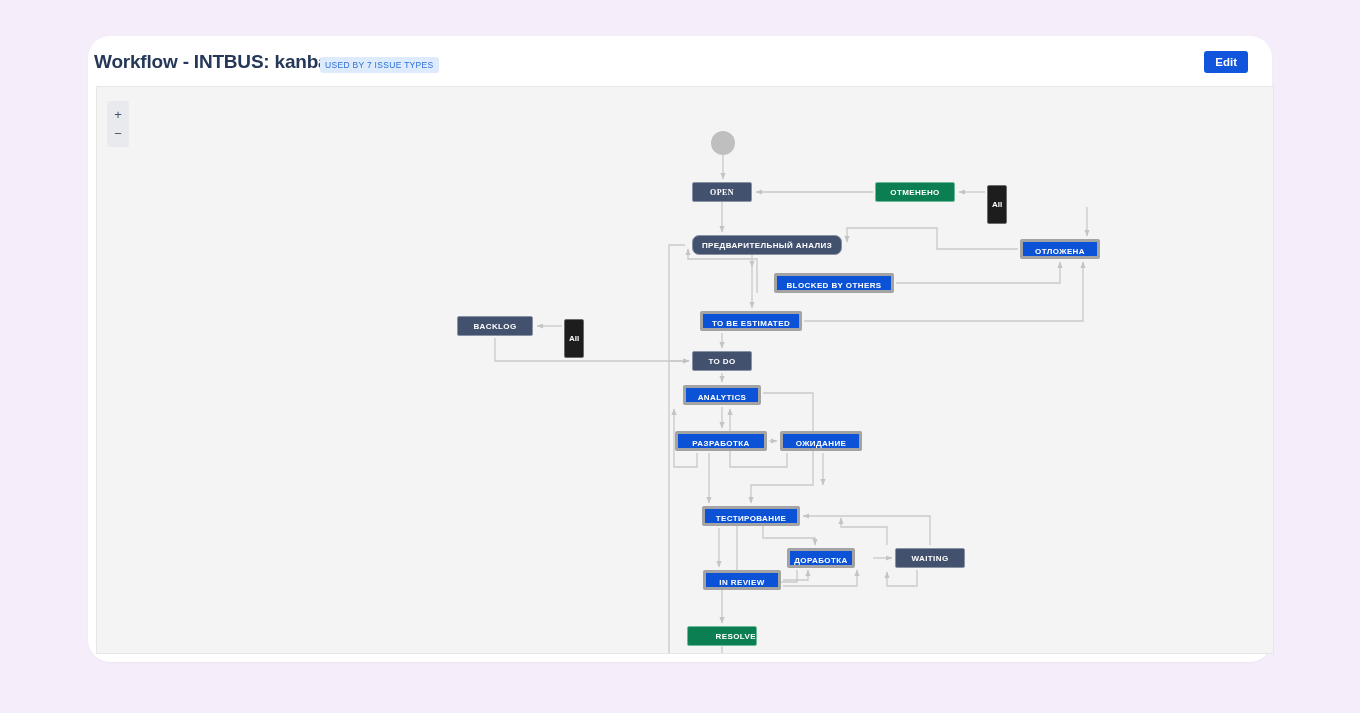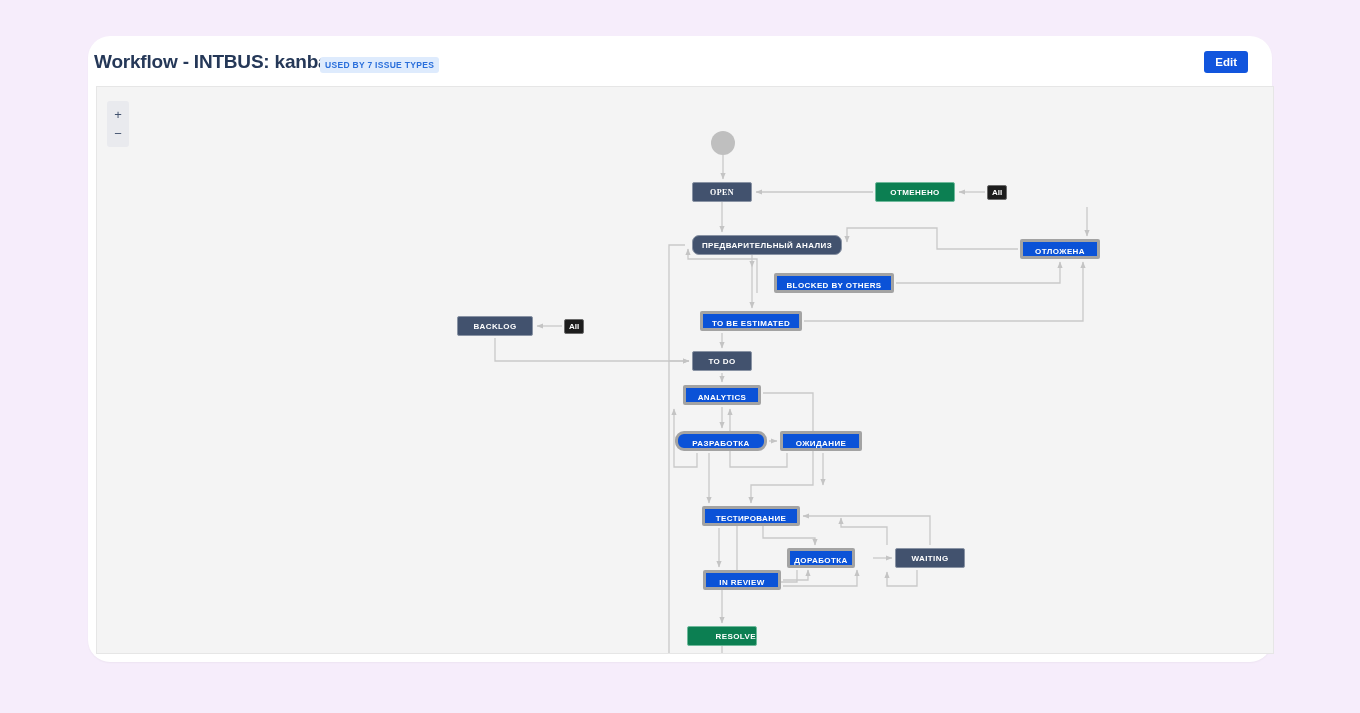--- a/index.html
+++ b/index.html
@@ -46,21 +46,21 @@
     letter-spacing: -0.2px;
     white-space: nowrap;
   }
   .used-badge {
     position: absolute;
     left: 232px;
     top: 21px;
     background: #deebfd;
     color: #2a6fdb;
     font-size: 8.5px;
-    font-weight: bold;
+    font-weight: normal;
     letter-spacing: 0.3px;
     padding: 3px 5px 3px 5px;
     border-radius: 3px;
     white-space: nowrap;
   }
   .edit-button {
     position: absolute;
     right: 24px;
     top: 15px;
     background: #1155dd;
@@ -148,21 +148,21 @@
     position: absolute;
     height: 13px;
     line-height: 13px;
     background: #1d1d1d;
     color: #ffffff;
     font-size: 8px;
     font-weight: bold;
     text-align: center;
     border: 1px solid #6b6b6b;
     border-radius: 2px;
-    padding: 0 4px;
+    padding: 12px 4px;
     box-sizing: content-box;
   }
 </style>
 </head>
 <body>
 
 <div id="app">
 
   <div class="card">
 
@@ -262,21 +262,21 @@
 
         <div class="node dark" style="left:595px; top:95px;  width:60px;font-family:Liberation Serif, serif;">OPEN</div>
         <div class="node green" style="left:778px; top:95px;  width:80px;">ОТМЕНЕНО</div>
         <div class="node dark" style="left:595px; top:148px; width:150px;border-radius:7px;">ПРЕДВАРИТЕЛЬНЫЙ АНАЛИЗ</div>
         <div class="node blue" style="left:677px; top:186px; width:120px;">BLOCKED BY OTHERS</div>
         <div class="node blue" style="left:923px; top:152px; width:80px;">ОТЛОЖЕНА</div>
         <div class="node blue" style="left:603px; top:224px; width:102px;">TO BE ESTIMATED</div>
         <div class="node dark" style="left:360px; top:229px; width:76px;">BACKLOG</div>
         <div class="node dark" style="left:595px; top:264px; width:60px;">TO DO</div>
         <div class="node blue" style="left:586px; top:298px; width:78px;">ANALYTICS</div>
-        <div class="node blue" style="left:578px; top:344px; width:92px;border-radius:9px;">РАЗРАБОТКА</div>
+        <div class="node blue" style="left:578px; top:344px; width:92px;">РАЗРАБОТКА</div>
         <div class="node blue" style="left:683px; top:344px; width:82px;">ОЖИДАНИЕ</div>
         <div class="node blue" style="left:605px; top:419px; width:98px;">ТЕСТИРОВАНИЕ</div>
         <div class="node blue" style="left:690px; top:461px; width:68px;">ДОРАБОТКА</div>
         <div class="node dark" style="left:798px; top:461px; width:70px;">WAITING</div>
         <div class="node blue" style="left:606px; top:483px; width:78px;">IN REVIEW</div>
         <div class="node green" style="left:590px; top:539px; width:70px;text-align:right;">RESOLVE</div>
 
         <div class="alllabel" style="left:890px; top:98px;">All</div>
         <div class="alllabel" style="left:467px; top:232px;">All</div>
       </div>

